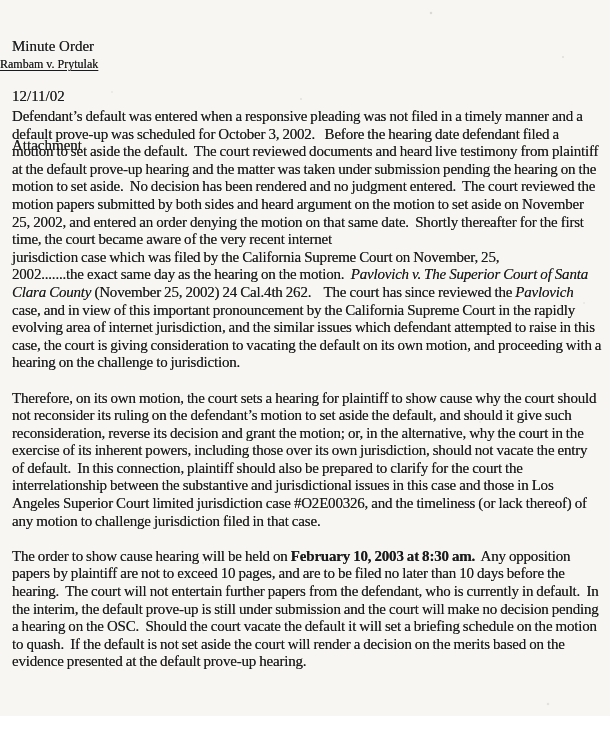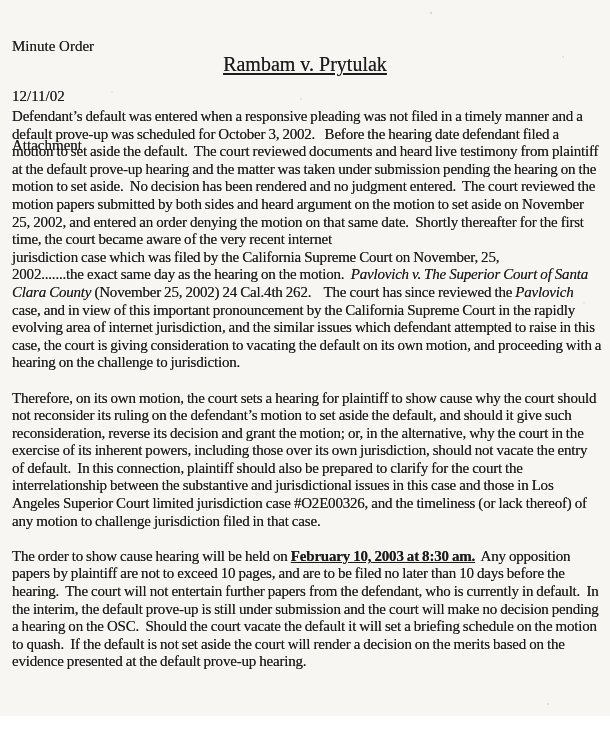--- a/index.html
+++ b/index.html
@@ -34,22 +34,22 @@
     top: 5px;
     font-size: 15px;
     line-height: 16.5px;
     white-space: pre-wrap;
   }
   .title-block {
     position: absolute;
     left: 0;
     top: 55px;
     width: 610px;
-    text-align: center;
-    font-size: 20px;
+    text-align: left;
+    font-size: 12px;
     line-height: 19px;
   }
   .case-name {
     text-decoration: underline;
     text-underline-offset: 2px;
   }
   .doc-body {
     position: absolute;
     left: 12px;
     top: 108px;
@@ -58,21 +58,21 @@
     line-height: 17.6px;
     letter-spacing: -0.2px;
     word-spacing: -0.4px;
     text-align: left;
   }
   .para {
     margin: 0 0 17.6px 0;
     white-space: pre-wrap;
   }
   .it { font-style: italic; }
-  .b  { font-weight: bold; text-decoration: underline; }
+  .b  { font-weight: bold; }
 </style>
 </head>
 <body>
 
 <div class="page">
 
   <div class="header">
     <div>Minute Order</div>
     <div>12/11/02</div>
     <div>Attachment</div>

